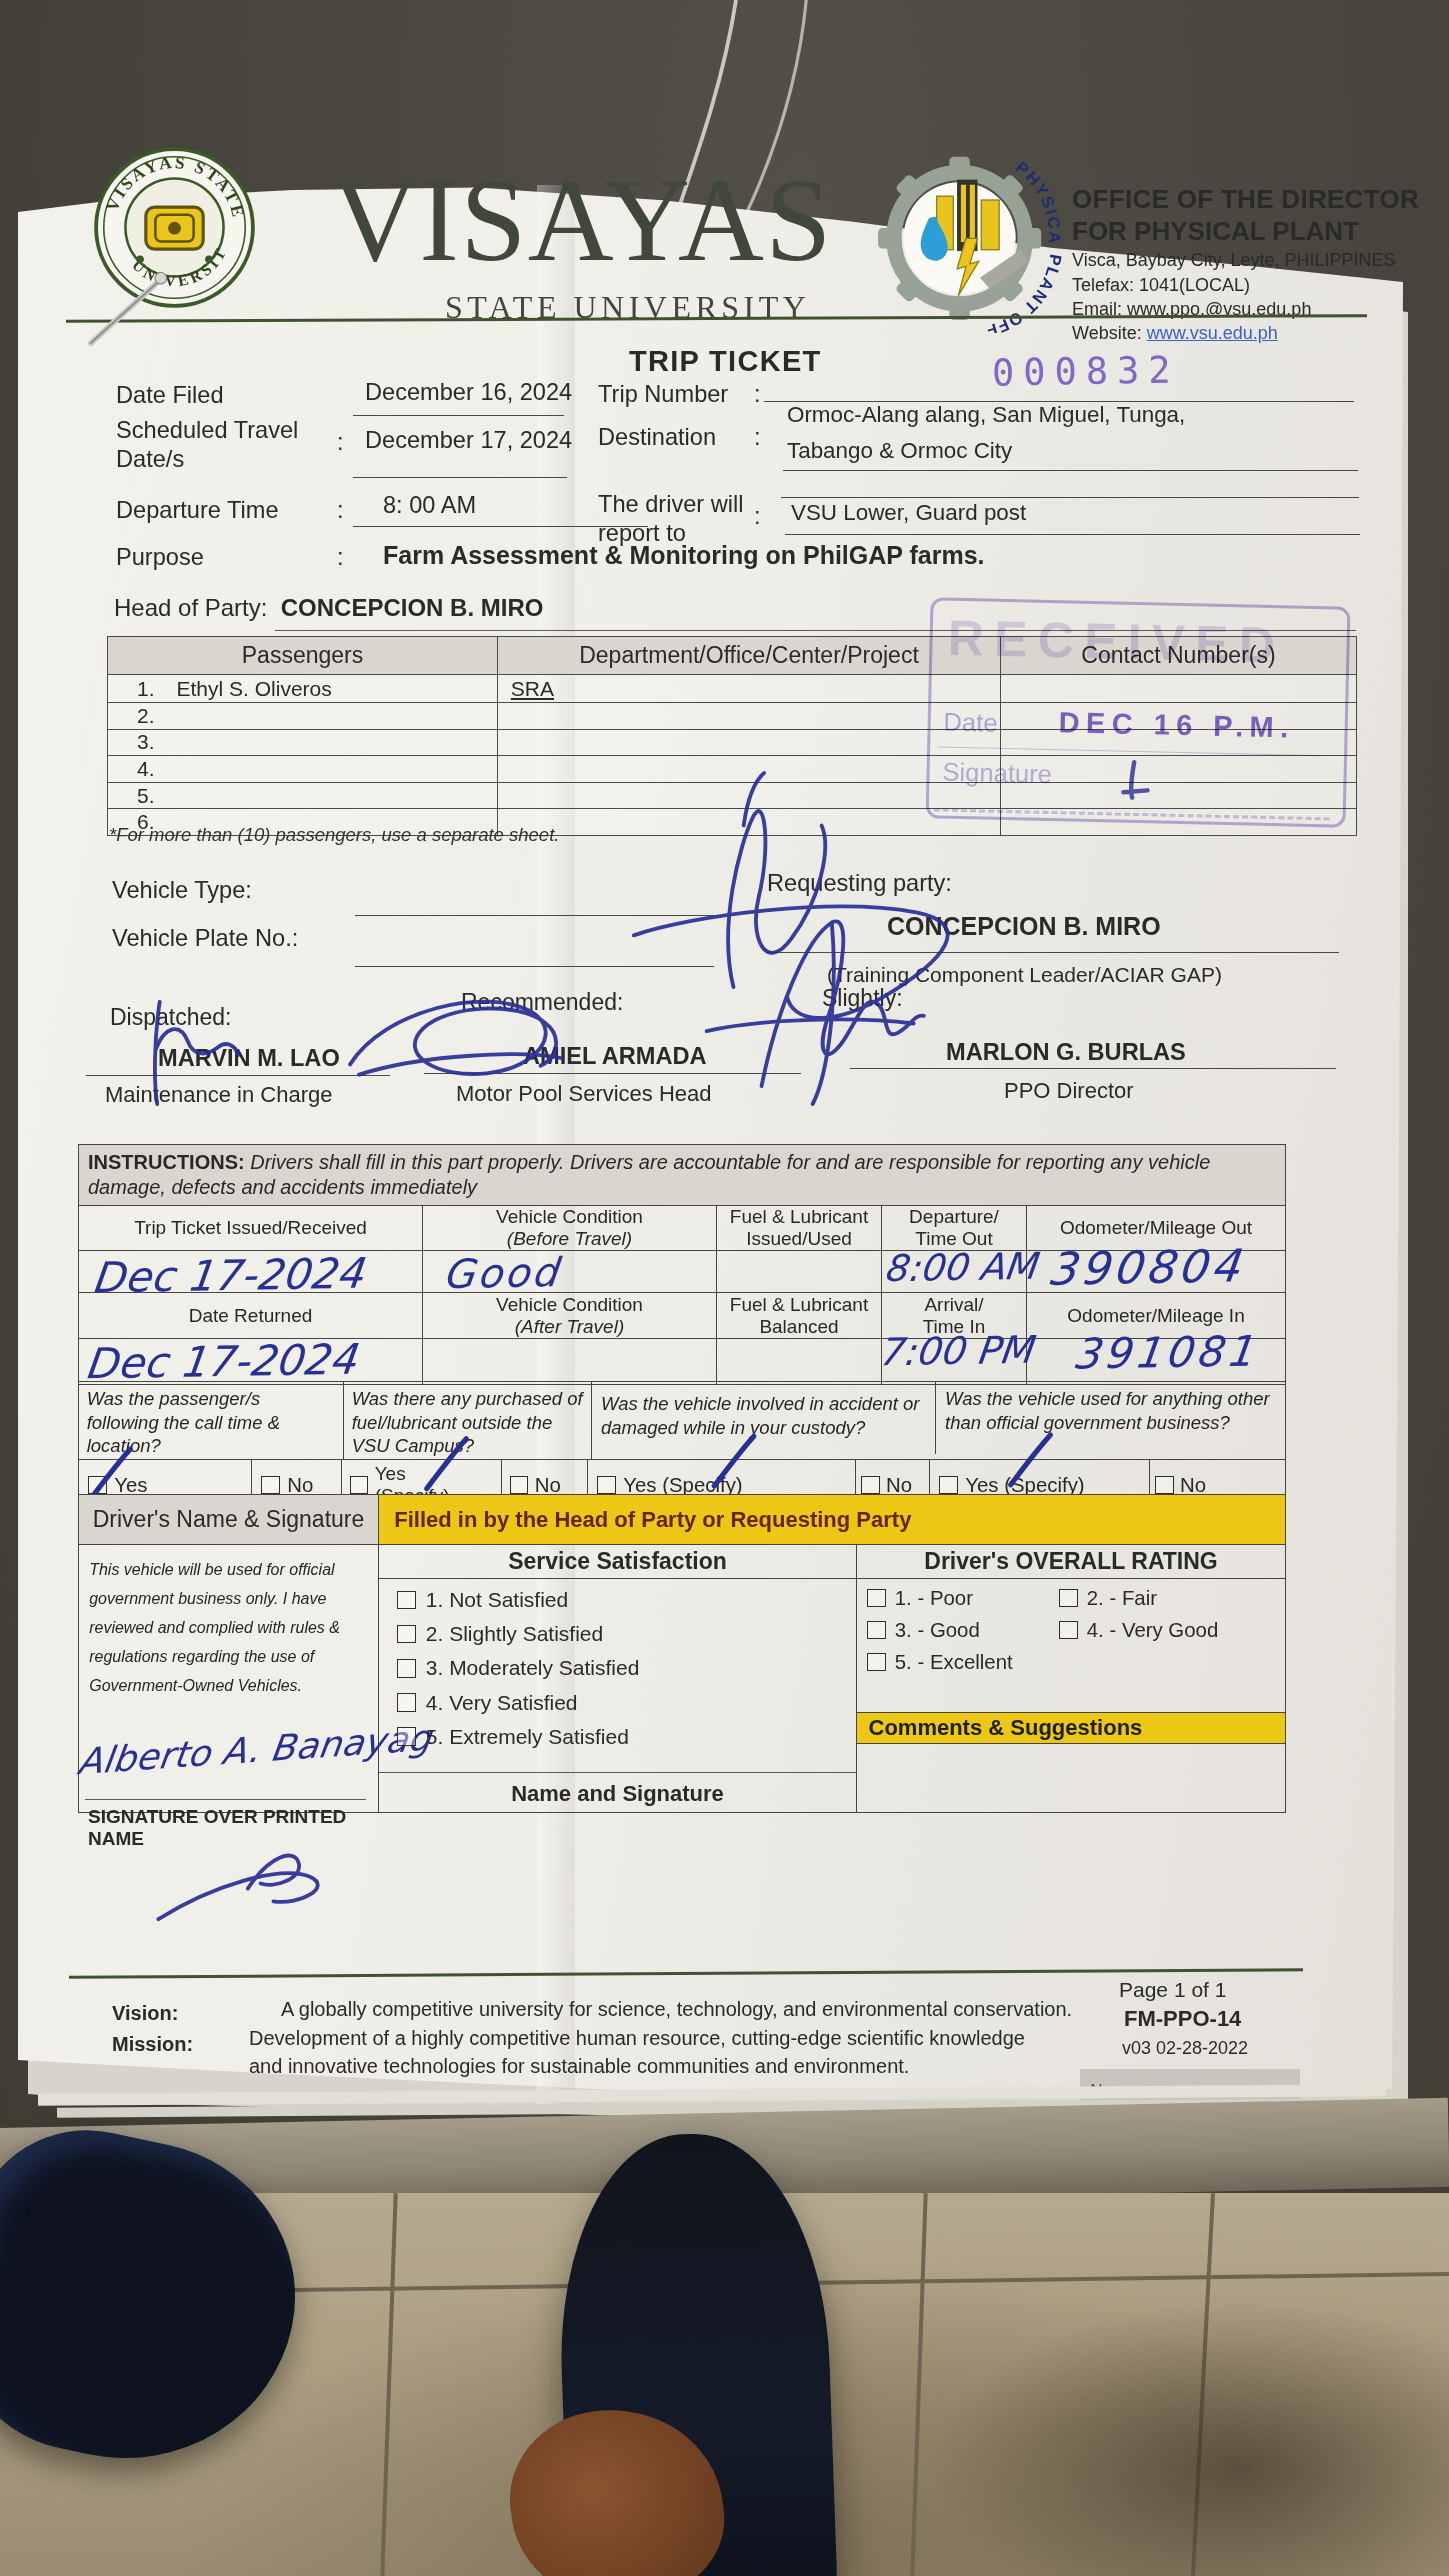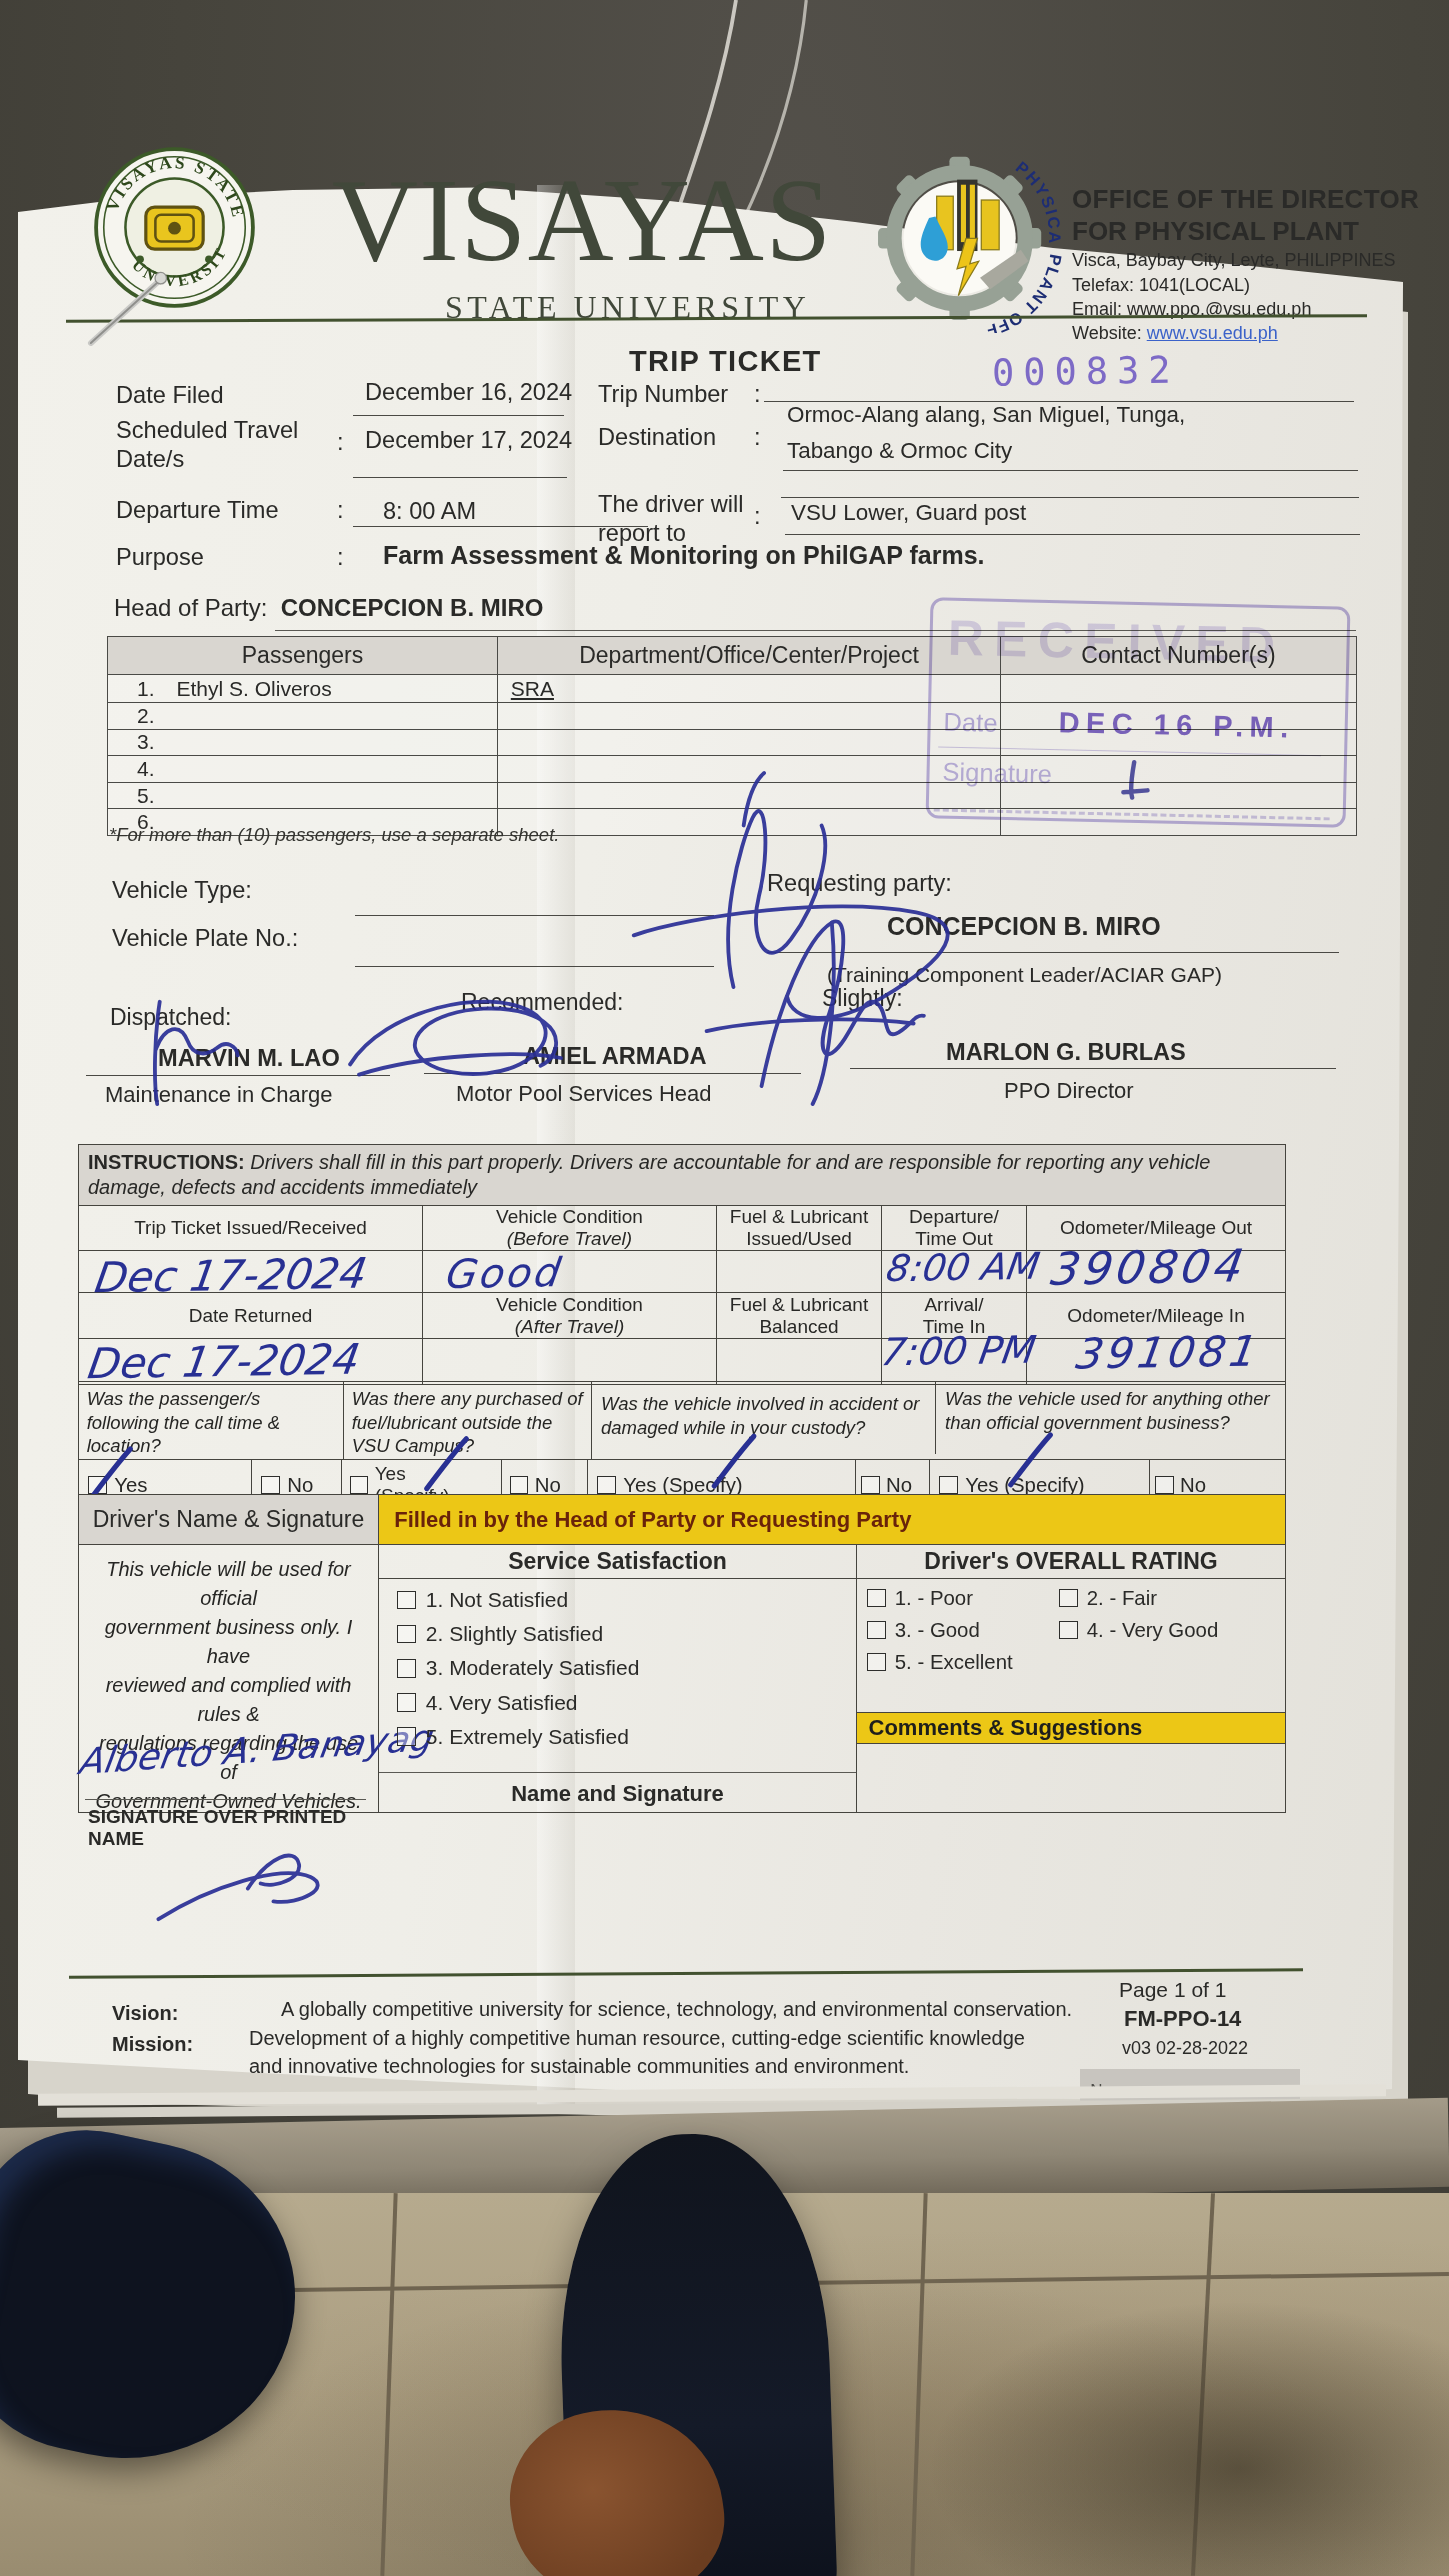--- a/index.html
+++ b/index.html
@@ -136,21 +136,21 @@
 
   <div class="abs lbl" style="left:598px;top:424px;font-size:23.6px;">Destination</div>
   <div class="abs lbl" style="left:754px;top:424px;font-size:23.6px;">:</div>
   <div class="abs lbl" style="left:787px;top:402px;font-size:22.4px;">Ormoc-Alang alang, San Miguel, Tunga,</div>
   <div class="abs lbl" style="left:787px;top:438px;font-size:22.4px;">Tabango &amp; Ormoc City</div>
   <div class="abs ul" style="left:783px;top:470px;width:575px;"></div>
   <div class="abs ul" style="left:781px;top:497px;width:578px;"></div>
 
   <div class="abs lbl" style="left:116px;top:497px;font-size:23.6px;">Departure Time</div>
   <div class="abs lbl" style="left:337px;top:497px;font-size:23.6px;">:</div>
-  <div class="abs lbl" style="left:383px;top:492px;font-size:23.6px;margin-top:6px;">8: 00 AM</div>
+  <div class="abs lbl" style="left:383px;top:492px;font-size:23.6px;">8: 00 AM</div>
   <div class="abs ul" style="left:353px;top:526px;width:295px;"></div>
 
   <div class="abs lbl" style="left:598px;top:491px;font-size:23.6px;">The driver will</div>
   <div class="abs lbl" style="left:598px;top:520px;font-size:23.6px;">report to</div>
   <div class="abs lbl" style="left:754px;top:503px;font-size:23.6px;">:</div>
   <div class="abs lbl" style="left:791px;top:500px;font-size:22.4px;">VSU Lower, Guard post</div>
   <div class="abs ul" style="left:785px;top:534px;width:575px;"></div>
 
   <div class="abs lbl" style="left:116px;top:544px;font-size:23.6px;">Purpose</div>
   <div class="abs lbl" style="left:337px;top:544px;font-size:23.6px;">:</div>
@@ -384,21 +384,21 @@
   </svg>
 
   <div class="abs" style="left:78px;top:1494px;width:1208px;border:1.9px solid #45443e;box-sizing:border-box;">
     <div style="display:flex;height:49px;border-bottom:1.9px solid #45443e;">
       <div class="cell gray" style="width:300px;border-right:1.9px solid #45443e;display:flex;align-items:center;justify-content:center;font-size:23px;color:#2a2a28;">Driver's Name &amp; Signature</div>
       <div class="cell yellow" style="flex:1;display:flex;align-items:center;padding-left:15.3px;font-size:22px;font-weight:bold;color:#69230a;">Filled in by the Head of Party or Requesting Party</div>
     </div>
     <div style="display:flex;height:267px;">
 
       <div class="cell" style="width:300px;border-right:1.9px solid #45443e;position:relative;padding:10.2px 10.2px 0 10.2px;">
-        <div class="q" style="font-size:20px;line-height:29px;text-align:center;">
+        <div class="q" style="font-size:16px;line-height:29px;">
           <div>This  vehicle  will  be  used  for  official</div>
           <div>government  business  only.    I  have</div>
           <div>reviewed  and  complied  with  rules  &amp;</div>
           <div>regulations  regarding  the  use  of</div>
           <div>Government-Owned Vehicles.</div>
         </div>
         <div class="hw" style="position:absolute;left:3.8px;top:184px;font-size:36px;transform:skewX(-14deg) rotate(-4deg);">Alberto A. Banayag</div>
         <div class="thin" style="position:absolute;left:6.4px;top:254px;width:281px;"></div>
         <div style="position:absolute;left:9px;top:261px;font-size:19px;font-weight:bold;color:#2a2a28;">SIGNATURE OVER PRINTED NAME</div>
       </div>

